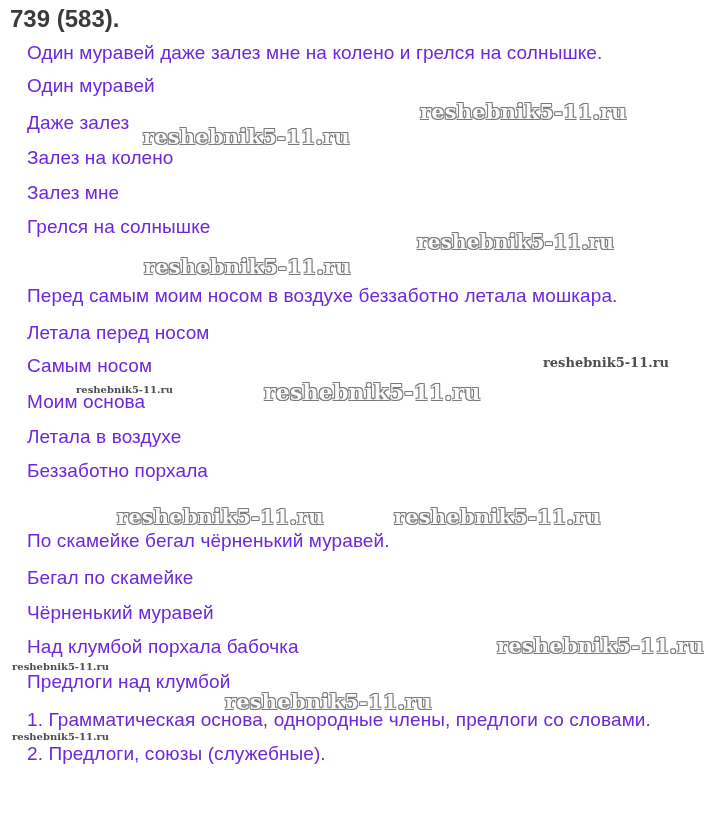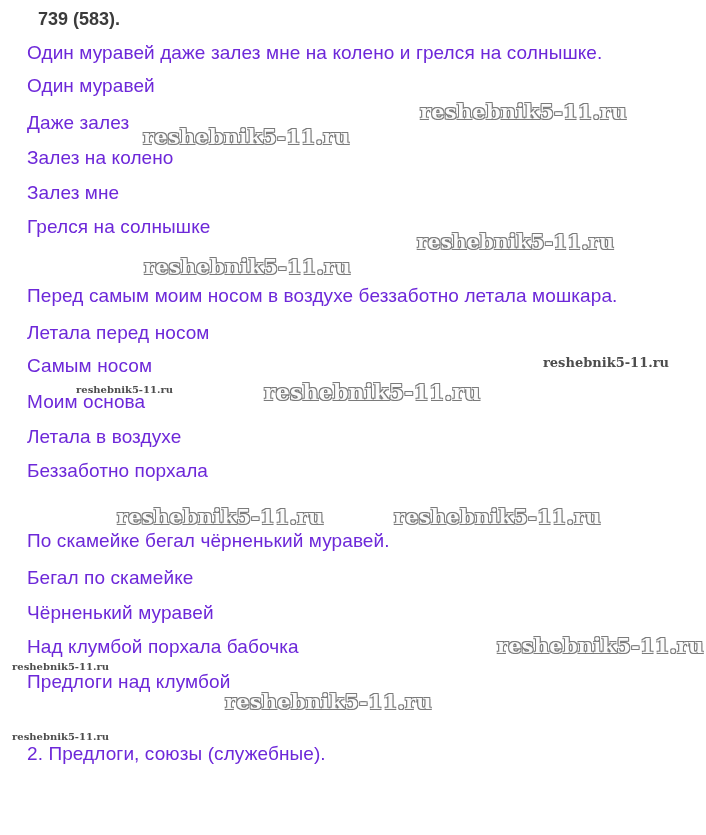--- a/index.html
+++ b/index.html
@@ -10,25 +10,24 @@
     overflow:hidden;
   }
   .page{
     position:relative;
     width:706px;height:835px;
     background:#ffffff;
   }
   .exercise-number{
     position:absolute;
     left:10px;top:8px;
-    font-size:18px;line-height:22px;
+    font-size:24px;line-height:22px;
     font-weight:bold;
     color:#3b3b3b;
     white-space:nowrap;
-    margin-left:28px;
   }
   .answer-line{
     position:absolute;
     left:27px;
     font-size:19px;line-height:22px;
     color:#6d28d9;
     white-space:nowrap;
     letter-spacing:0.1px;
   }
   .wm{
@@ -68,20 +67,21 @@
   <div class="answer-line" style="top:322px">Летала перед носом</div>
   <div class="answer-line" style="top:355px">Самым носом</div>
   <div class="answer-line" style="top:391px">Моим основа</div>
   <div class="answer-line" style="top:426px">Летала в воздухе</div>
   <div class="answer-line" style="top:460px">Беззаботно порхала</div>
   <div class="answer-line" style="top:530px">По скамейке бегал чёрненький муравей.</div>
   <div class="answer-line" style="top:567px">Бегал по скамейке</div>
   <div class="answer-line" style="top:602px">Чёрненький муравей</div>
   <div class="answer-line" style="top:636px">Над клумбой порхала бабочка</div>
   <div class="answer-line" style="top:671px">Предлоги над клумбой</div>
+  <div class="answer-line" style="top:709px">1. Грамматическая основа, однородные члены, предлоги со словами.</div>
   <div class="answer-line" style="top:743px">2. Предлоги, союзы (служебные).</div>
 
   <span class="wm" style="left:420px;top:99px;font-size:21px">reshebnik5-11.ru</span>
   <span class="wm" style="left:143px;top:124px;font-size:21px">reshebnik5-11.ru</span>
   <span class="wm" style="left:417px;top:230px;font-size:20px">reshebnik5-11.ru</span>
   <span class="wm" style="left:144px;top:254px;font-size:21px">reshebnik5-11.ru</span>
   <span class="wm-sm" style="left:543px;top:355px;font-size:13px">reshebnik5-11.ru</span>
   <span class="wm-sm" style="left:76px;top:384px;font-size:10px">reshebnik5-11.ru</span>
   <span class="wm" style="left:264px;top:379px;font-size:22px">reshebnik5-11.ru</span>
   <span class="wm" style="left:117px;top:504px;font-size:21px">reshebnik5-11.ru</span>

